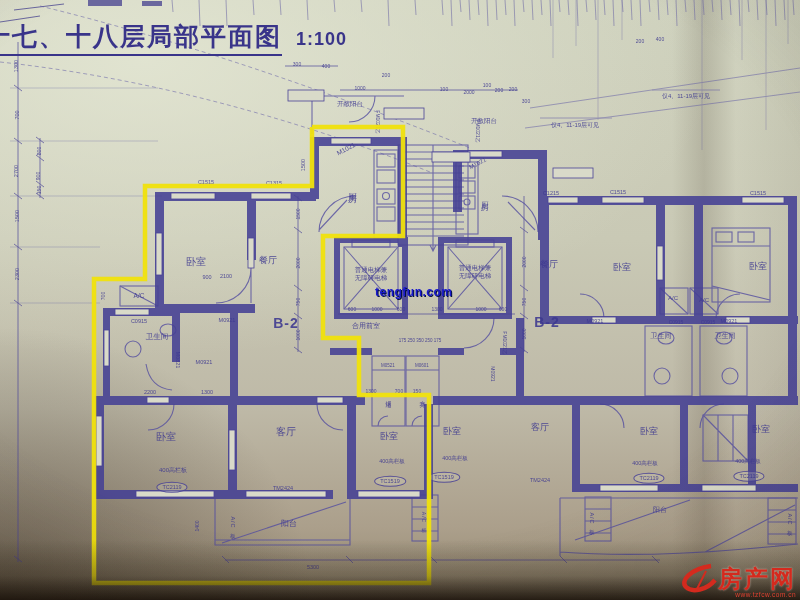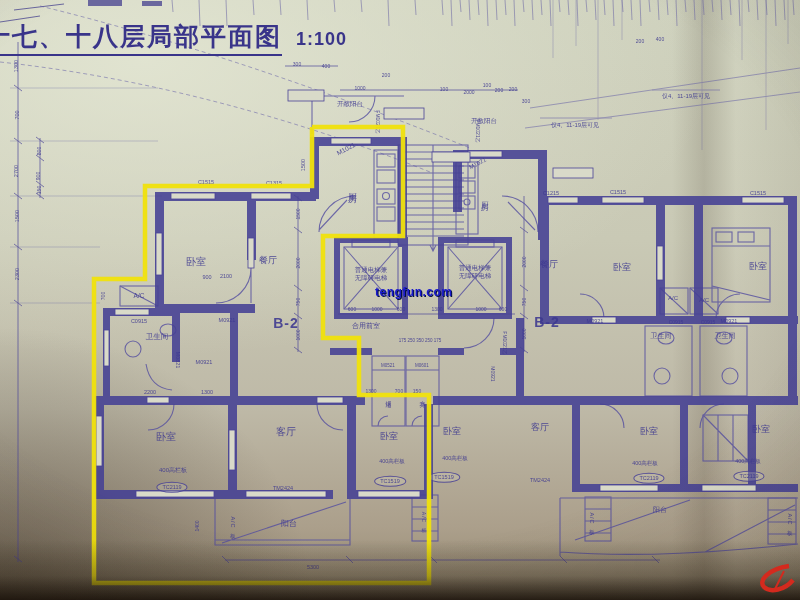--- a/index.html
+++ b/index.html
@@ -407,14 +407,18 @@
   </svg>
 
   <div id="watermark">tengfun.com</div>
 
   <div id="bottom-shadow"></div>
   <div id="logo">
     <svg width="42" height="38" viewBox="0 0 42 38">
       <path d="M35,6 C14,9 4,21 10,27 C16,33 31,30 39,20" stroke="#d42a1e" stroke-width="4.5" fill="none"></path>
       <path d="M20,31 L30,11" stroke="#d42a1e" stroke-width="2" fill="none"></path>
     </svg>
+    <div id="logo-text-col">
+      <span id="logo-name">房产网</span>
+      <span id="logo-url">www.tzfcw.com.cn</span>
+    </div>
   </div>
 </div>
 
 </body></html>

